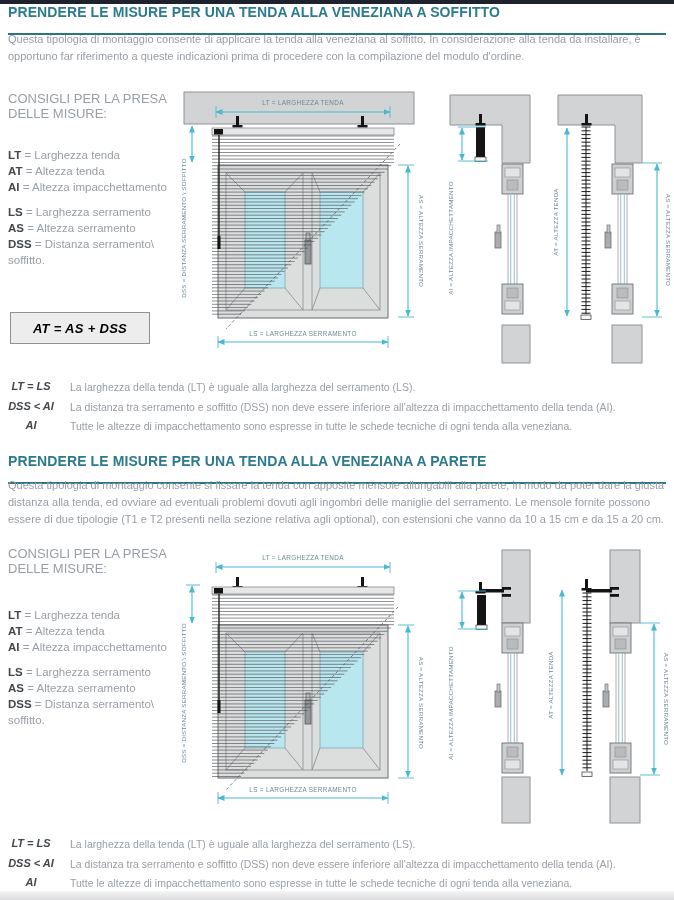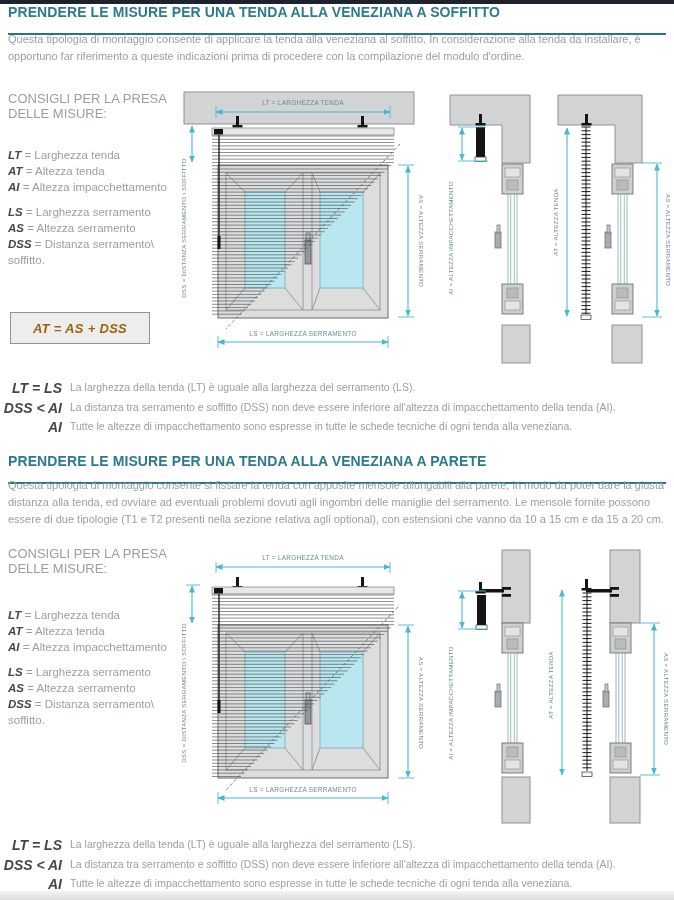--- a/index.html
+++ b/index.html
@@ -7,28 +7,28 @@
         font-family:"Liberation Sans",sans-serif;}
   .top-strip{position:absolute;top:0;left:0;width:674px;height:4px;background:#1d222c;}
   .bottom-strip{position:absolute;top:891px;left:0;width:674px;height:9px;
         background:linear-gradient(#f4f4f5,#dddddf);}
   .section{position:absolute;left:0;width:674px;}
   .sec-head{position:absolute;left:8px;width:658px;border-bottom:2px solid #2a7485;padding-bottom:12px;}
   .sec-title{color:#2c7a8c;font-size:14px;font-weight:700;letter-spacing:.1px;}
   .intro{position:absolute;left:8px;width:658px;color:#989ea5;font-size:11px;line-height:17px;}
   .advice{position:absolute;left:8px;color:#989ea5;font-size:13px;line-height:14.5px;}
   .legend{position:absolute;left:8px;width:168px;color:#989ea5;font-size:11.5px;line-height:16px;}
-  .leg-abbr{color:#42474d;font-weight:700;font-style:italic;}
+  .leg-abbr{color:#42474d;font-weight:700;}
   .leg-eq{color:#989ea5;}
   .formula-box{position:absolute;left:10px;width:138px;height:30px;background:#ededee;
         border:1px solid #8f9294;display:flex;align-items:center;justify-content:center;
-        color:#a16207;font-size:13px;font-weight:700;font-style:italic;letter-spacing:.3px;}
+        color:#000000;font-size:13px;font-weight:700;font-style:italic;letter-spacing:.3px;}
   .notes{position:absolute;left:0;width:674px;}
   .note-row{position:absolute;left:0;width:674px;display:flex;white-space:nowrap;}
-  .note-label{width:62px;text-align:right;color:#42474d;font-weight:700;font-style:italic;font-size:14px;flex:0 0 62px;}
+  .note-label{width:62px;text-align:center;color:#42474d;font-weight:700;font-style:italic;font-size:11px;flex:0 0 62px;}
   .note-text{margin-left:8px;color:#989ea5;font-size:10.5px;padding-top:1px;}
   svg{position:absolute;overflow:visible;}
   .dim{stroke:#49b9d2;stroke-width:1.1;fill:none;marker-start:url(#ah);marker-end:url(#ah);}
   .tick{stroke:#49b9d2;stroke-width:.9;fill:none;}
   .dlab{font-family:"Liberation Sans",sans-serif;font-size:6.2px;fill:#6d8894;letter-spacing:.25px;}
   .dlabh{font-family:"Liberation Sans",sans-serif;font-size:6.4px;fill:#6d8894;letter-spacing:.3px;}
   .slats line{stroke:#4a4d50;stroke-width:.7;opacity:.92;}
   .ladder line{stroke:#17181a;stroke-width:1;}
   .wallfill{fill:#d2d3d4;stroke:#8f9294;stroke-width:1;}
   .blk{fill:#141414;}

